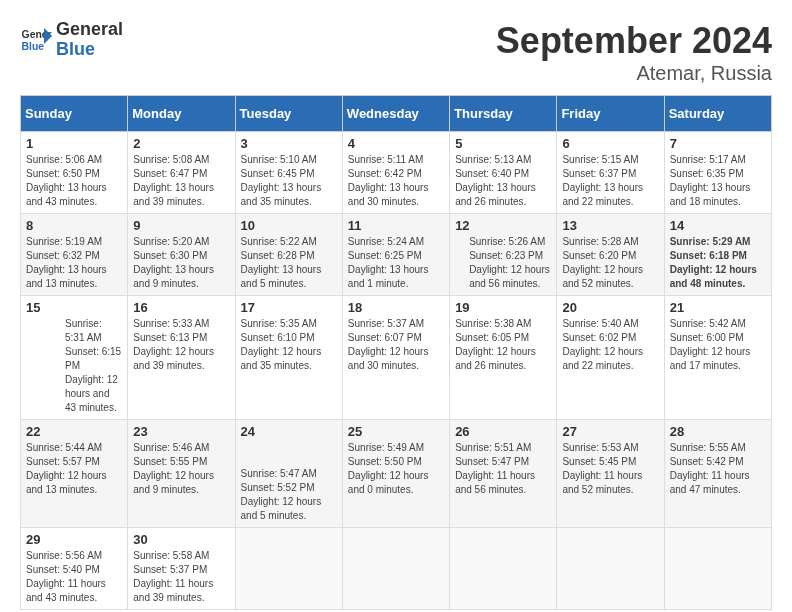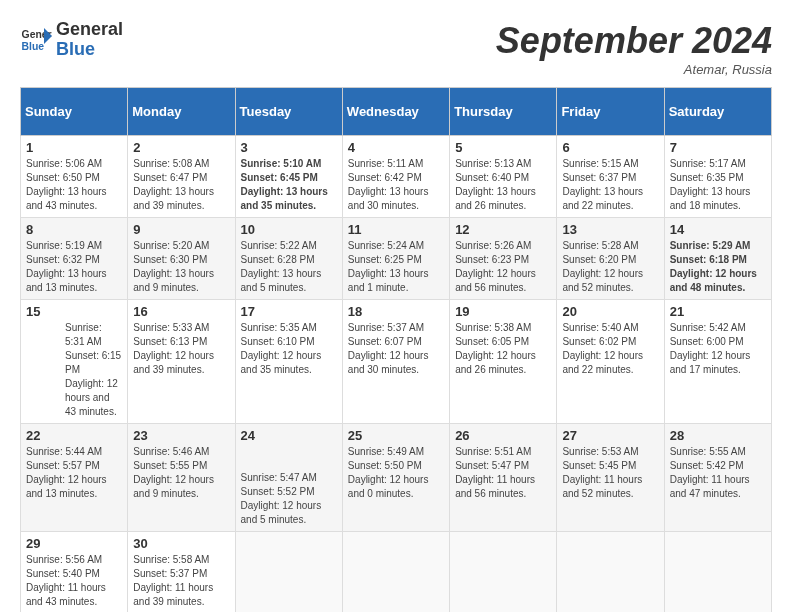--- a/index.html
+++ b/index.html
@@ -20,41 +20,40 @@
       display: flex;
       align-items: center;
     }
     .logo-icon {
       width: 32px;
       height: 32px;
       margin-right: 4px;
     }
     .title-area {
       text-align: right;
-      font-style: italic;
     }
     .month-title {
       font-size: 36px;
       font-weight: bold;
       color: #333;
     }
     .location {
-      font-size: 13px;
+      font-size: 20px;
       color: #555;
     }
     table {
       width: 100%;
       border-collapse: collapse;
     }
     thead tr th {
       background-color: #2a6db5;
       color: #fff;
       font-size: 13px;
       font-weight: bold;
-      padding: 16px 4px;
+      padding: 10px 4px;
       text-align: left;
       border: 1px solid #ccc;
     }
     tbody tr td {
       border: 1px solid #ddd;
       vertical-align: top;
       padding: 4px 5px;
       width: 14.28%;
       min-height: 80px;
       font-size: 10px;
@@ -122,21 +121,21 @@
 Daylight: 13 hours and 43 minutes.</div>
         </td>
         <td>
           <span class="day-num">2</span>
           <div class="day-info" style="white-space: pre-wrap;">Sunrise: 5:08 AM
 Sunset: 6:47 PM
 Daylight: 13 hours and 39 minutes.</div>
         </td>
         <td>
           <span class="day-num">3</span>
-          <div class="day-info" style="white-space: pre-wrap; font-weight: bold;">Sunrise: 5:10 AM
+          <div class="day-info" style="white-space: pre-wrap;">Sunrise: 5:10 AM
 Sunset: 6:45 PM
 Daylight: 13 hours and 35 minutes.</div>
         </td>
         <td>
           <span class="day-num">4</span>
           <div class="day-info" style="white-space: pre-wrap;">Sunrise: 5:11 AM
 Sunset: 6:42 PM
 Daylight: 13 hours and 30 minutes.</div>
         </td>
         <td>
@@ -178,21 +177,21 @@
 Daylight: 13 hours and 5 minutes.</div>
         </td>
         <td>
           <span class="day-num">11</span>
           <div class="day-info" style="white-space: pre-wrap;">Sunrise: 5:24 AM
 Sunset: 6:25 PM
 Daylight: 13 hours and 1 minute.</div>
         </td>
         <td>
           <span class="day-num">12</span>
-          <div class="day-info" style="white-space: pre-wrap;">Sunrise: 5:26 AM
+          <div class="day-info" style="white-space: pre-wrap; margin-left: 14px;">Sunrise: 5:26 AM
 Sunset: 6:23 PM
 Daylight: 12 hours and 56 minutes.</div>
         </td>
         <td>
           <span class="day-num">13</span>
           <div class="day-info" style="white-space: pre-wrap;">Sunrise: 5:28 AM
 Sunset: 6:20 PM
 Daylight: 12 hours and 52 minutes.</div>
         </td>
         <td>

